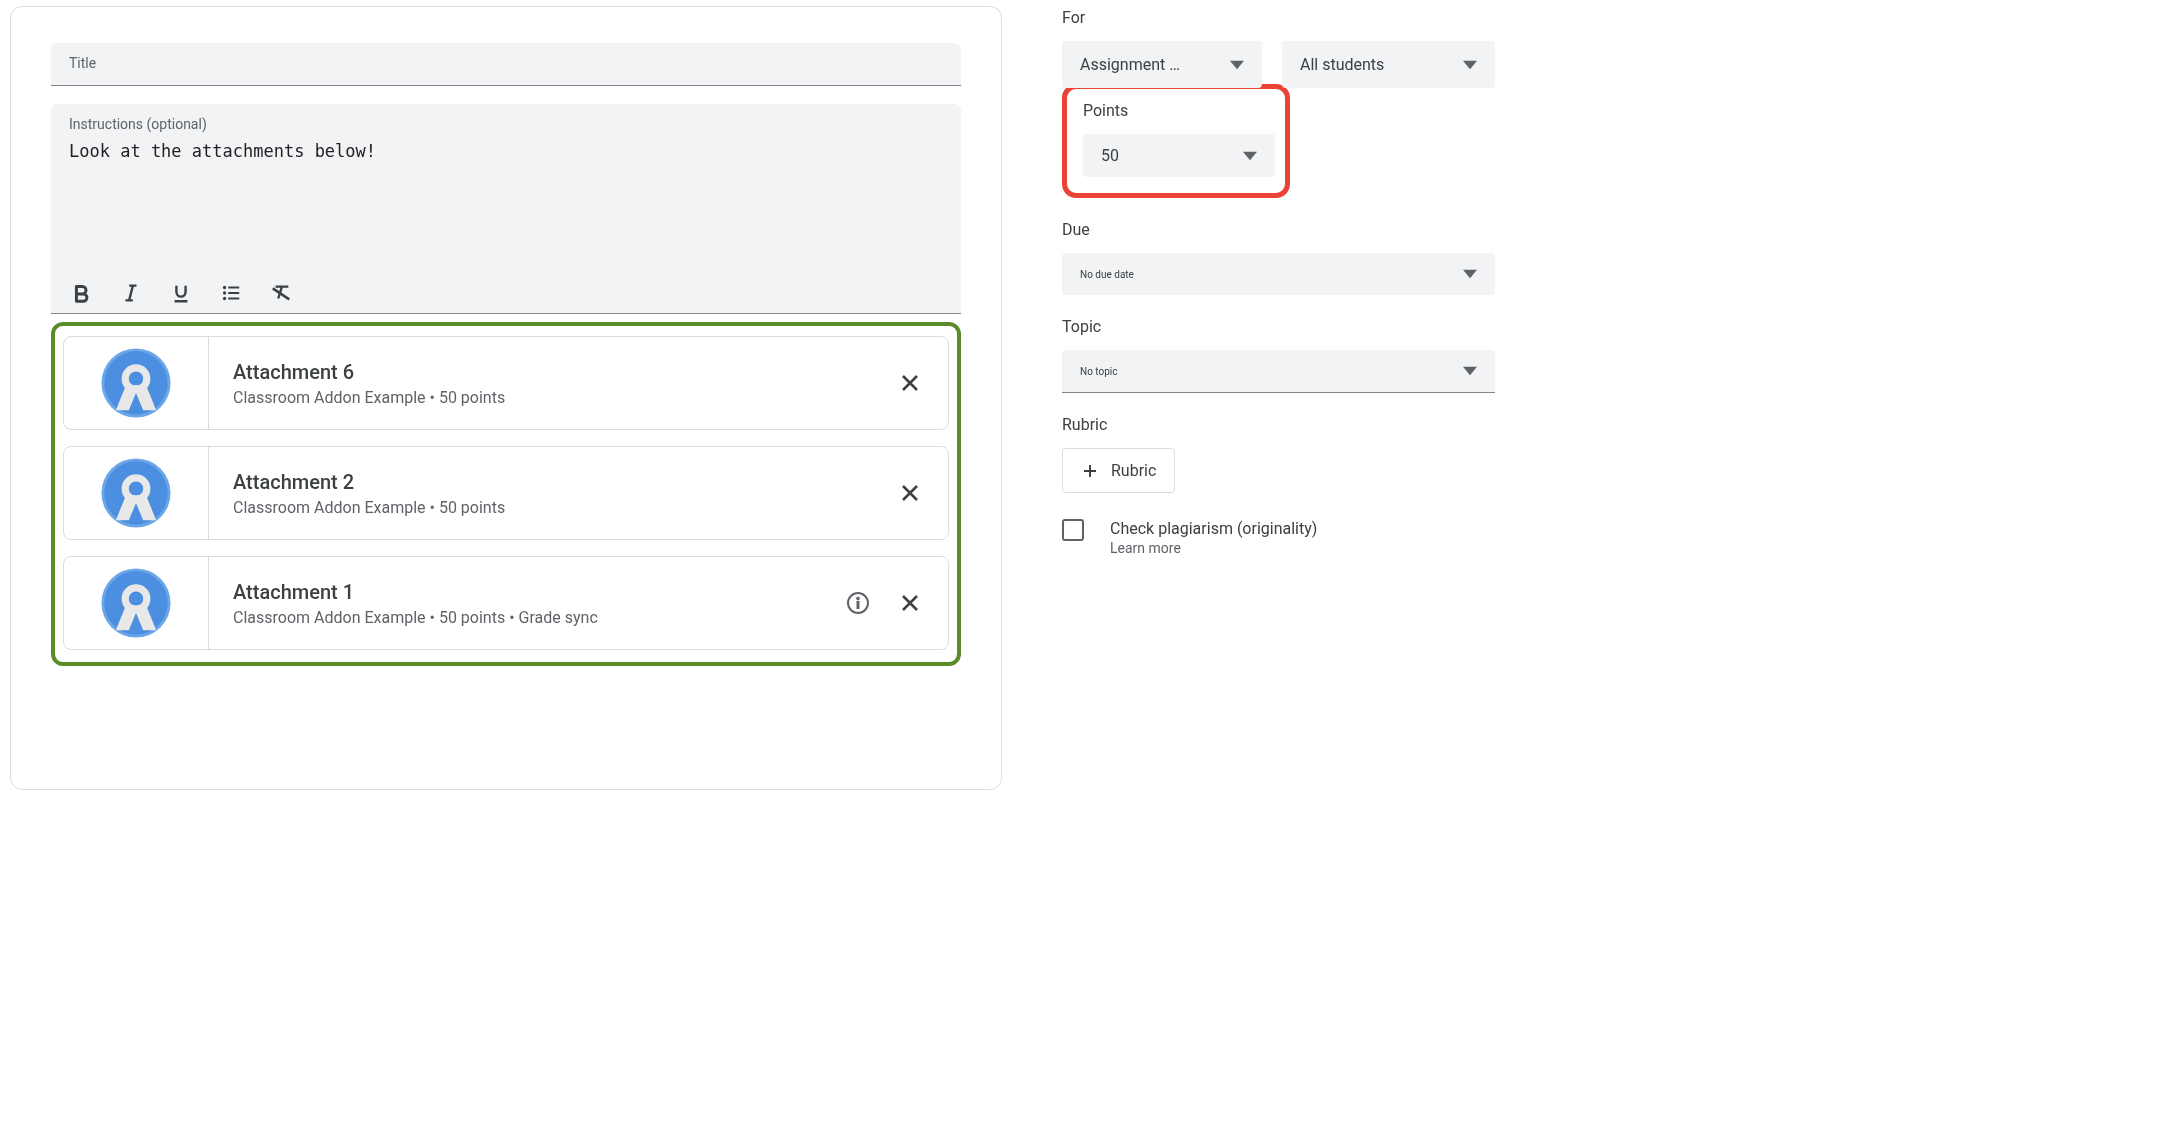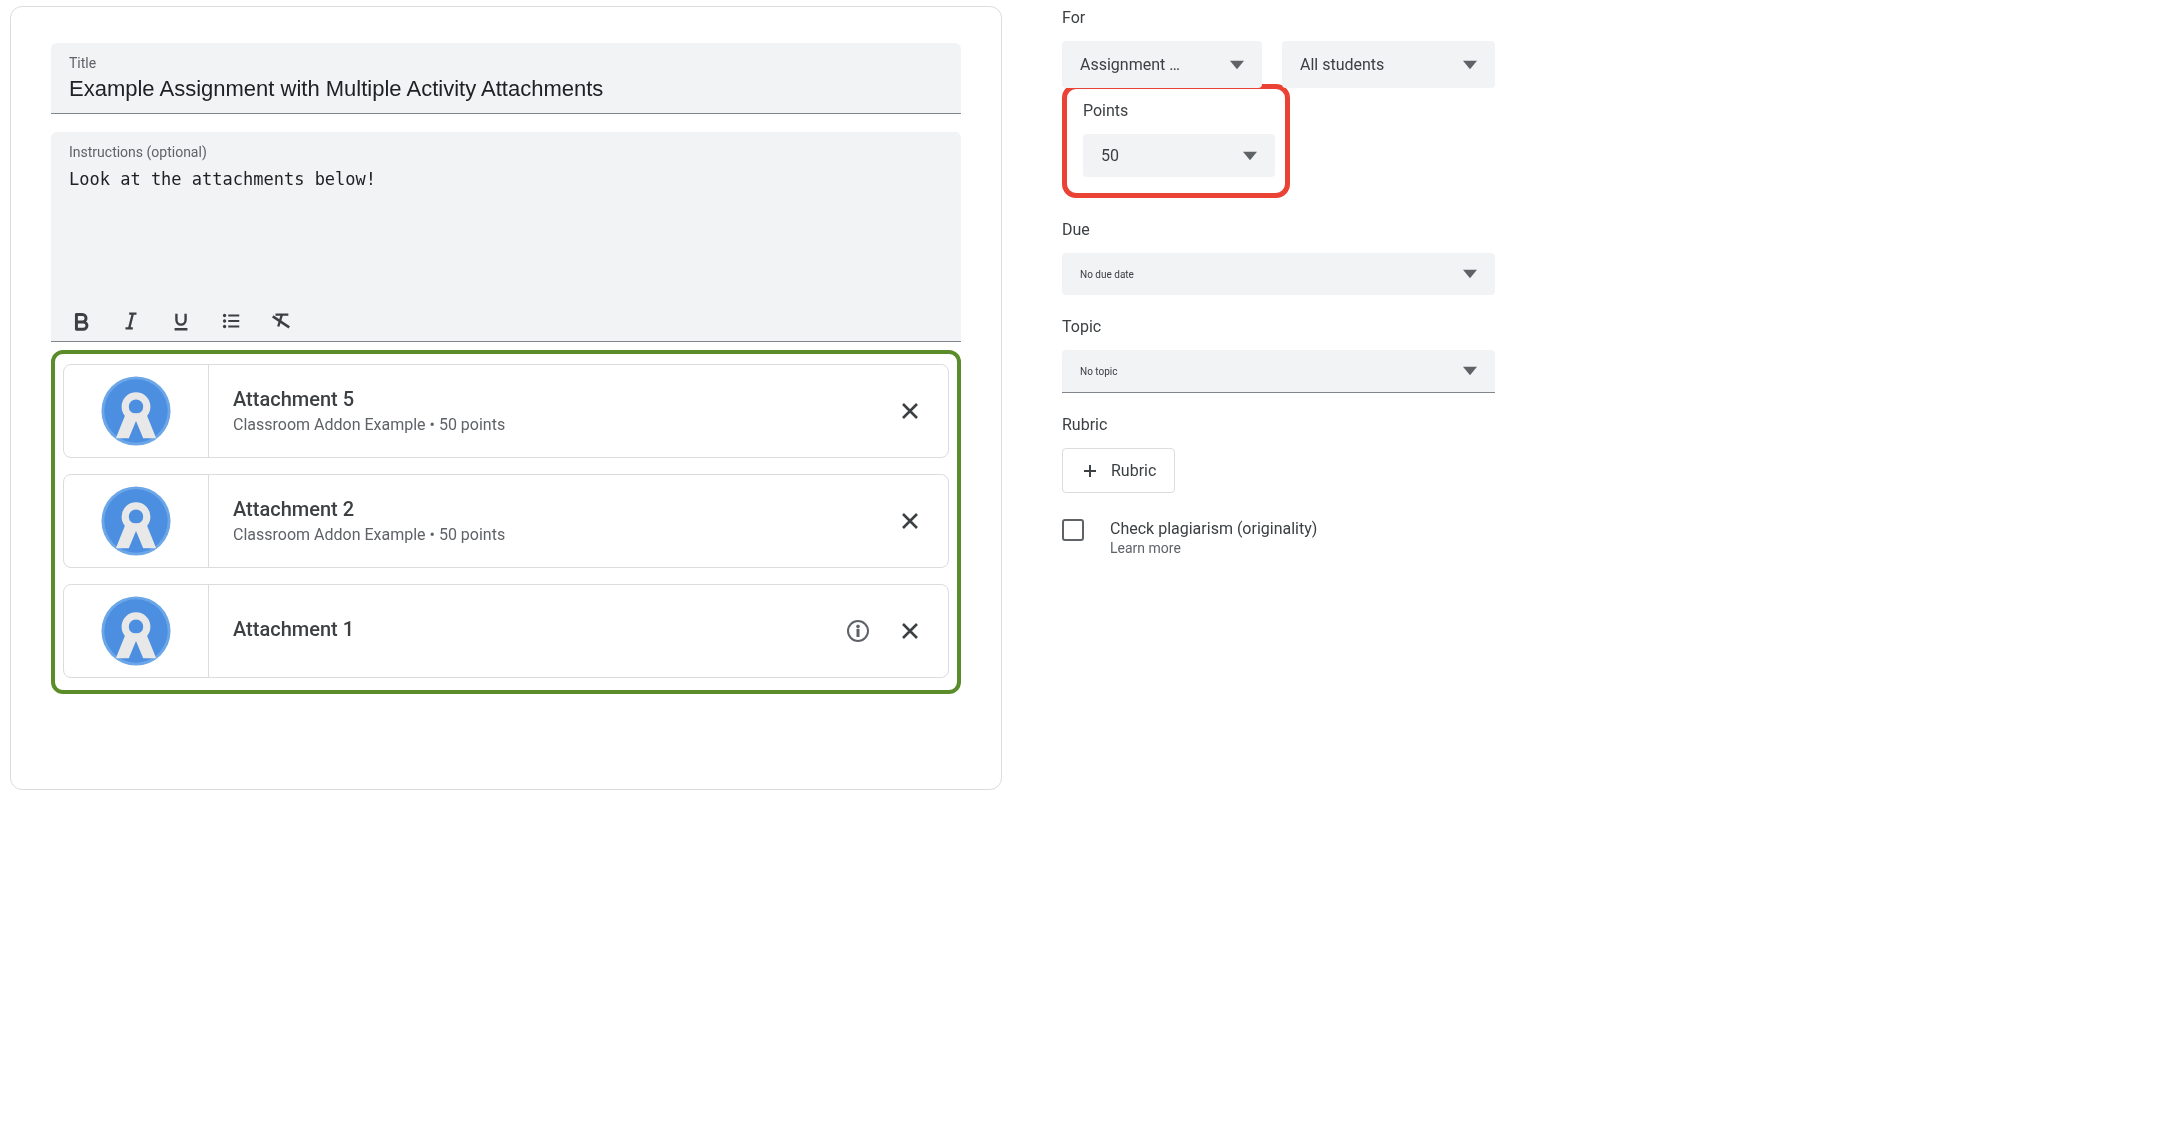--- a/index.html
+++ b/index.html
@@ -239,21 +239,20 @@
 </style>
 </head>
 <body>
 
 <div class="page">
 
   <div class="card">
 
     <div class="field">
       <div class="field-label">Title</div>
-      <input class="field-value" value="Example Assignment with Multiple Activity Attachments" style="">
     </div>
 
     <div class="instructions-block">
       <div class="instructions-top">
         <div class="field-label">Instructions (optional)</div>
         <textarea class="instructions-text" style="">Look at the attachments below!</textarea>
       </div>
       <div class="toolbar">
         <div class="toolbar-btn">
           <svg viewBox="0 0 24 24">
@@ -292,21 +291,21 @@
     <div class="att-icon-cell">
 <svg class="addon-icon" viewBox="0 0 100 100">
   <circle cx="50" cy="50" r="48" fill="#6ba6e8"></circle>
   <circle cx="50" cy="50" r="44" fill="#4c8ee0"></circle>
   <circle cx="50" cy="44" r="15" fill="none" stroke="#e8e8e8" stroke-width="10"></circle>
   <path d="M36 53 L22 88 L40 88 L50 64 L60 88 L78 88 L64 53 Z" fill="#e8e8e8"></path>
 </svg>
           </div>
     <div class="att-body">
       <div class="att-text">
-        <div class="att-title">Attachment 5</div>
+        <div class="att-title">Attachment 6</div>
         <div class="att-sub">Classroom Addon Example • 50 points</div>
       </div>
       <div class="att-actions">
 
         <div class="icon-btn">
           <svg viewBox="0 0 24 24">
                   <path d="M5 5l14 14M19 5L5 19" stroke="#3c4043" stroke-width="2.6" fill="none"></path>
                 </svg>
         </div>
       </div>
@@ -341,20 +340,21 @@
 <svg class="addon-icon" viewBox="0 0 100 100">
   <circle cx="50" cy="50" r="48" fill="#6ba6e8"></circle>
   <circle cx="50" cy="50" r="44" fill="#4c8ee0"></circle>
   <circle cx="50" cy="44" r="15" fill="none" stroke="#e8e8e8" stroke-width="10"></circle>
   <path d="M36 53 L22 88 L40 88 L50 64 L60 88 L78 88 L64 53 Z" fill="#e8e8e8"></path>
 </svg>
           </div>
     <div class="att-body">
       <div class="att-text">
         <div class="att-title">Attachment 1</div>
+        <div class="att-sub">Classroom Addon Example • 50 points • Grade sync</div>
       </div>
       <div class="att-actions">
         <div class="icon-btn">
           <svg viewBox="0 0 24 24">
                   <circle cx="12" cy="12" r="10" fill="none" stroke="#5f6368" stroke-width="2"></circle>
                   <circle cx="12" cy="7.5" r="1.4" fill="#5f6368"></circle>
                   <rect x="11" y="10.5" width="2" height="7" fill="#5f6368"></rect>
                 </svg>
         </div>
         <div class="icon-btn">

